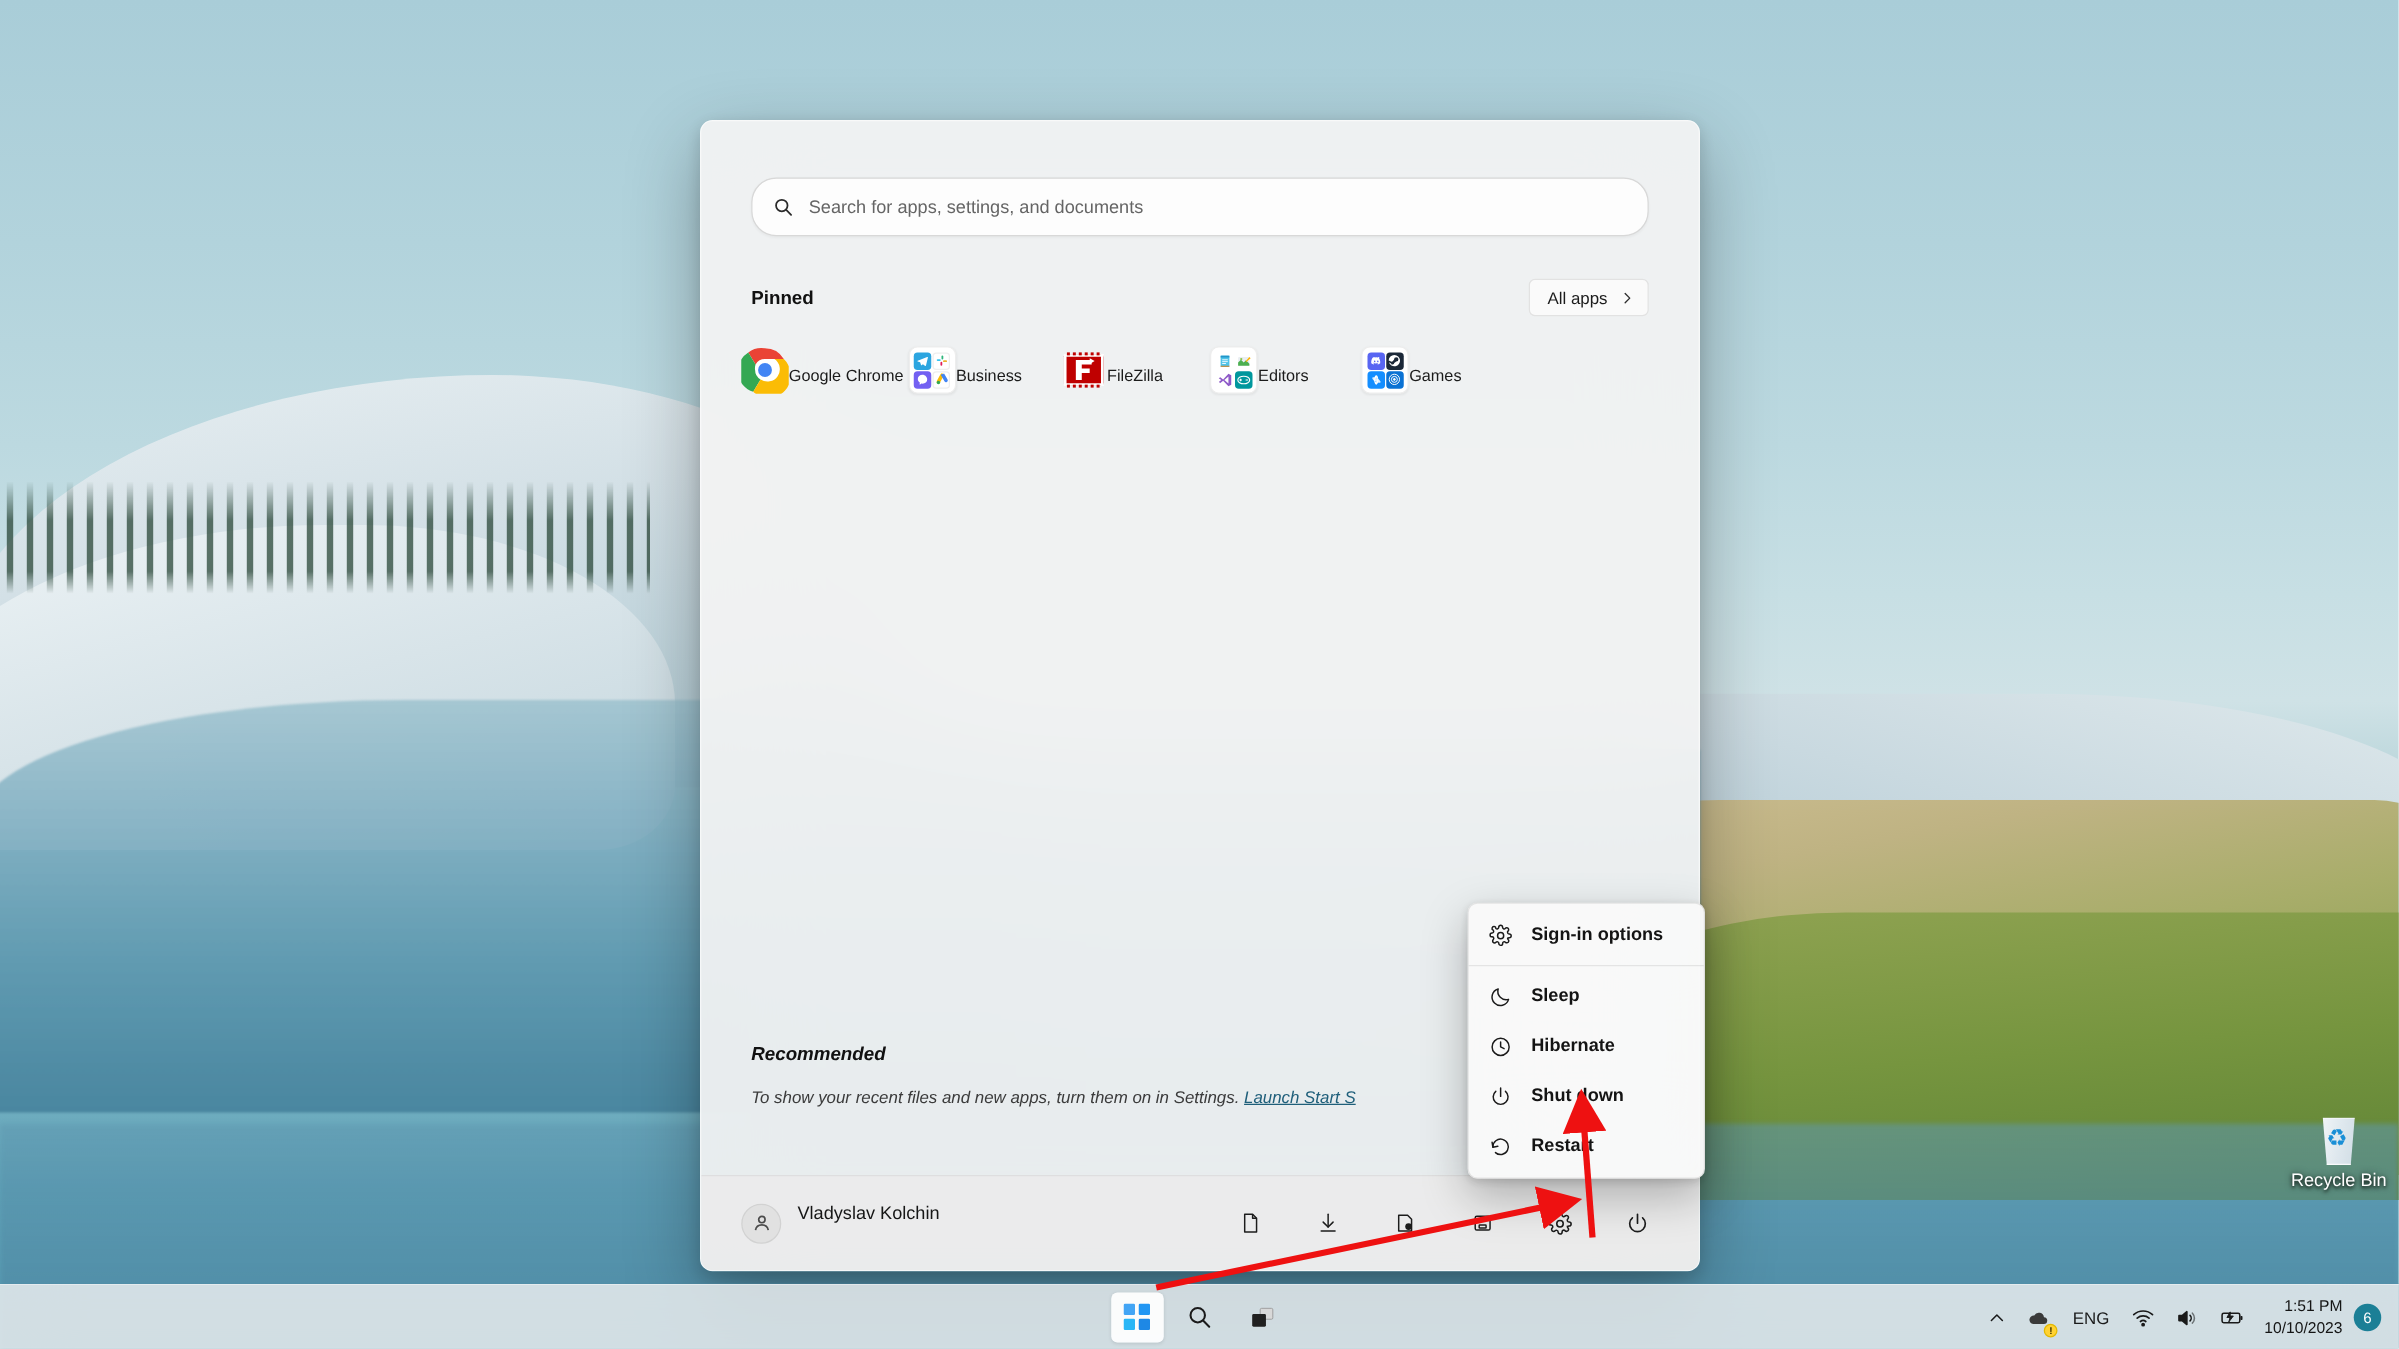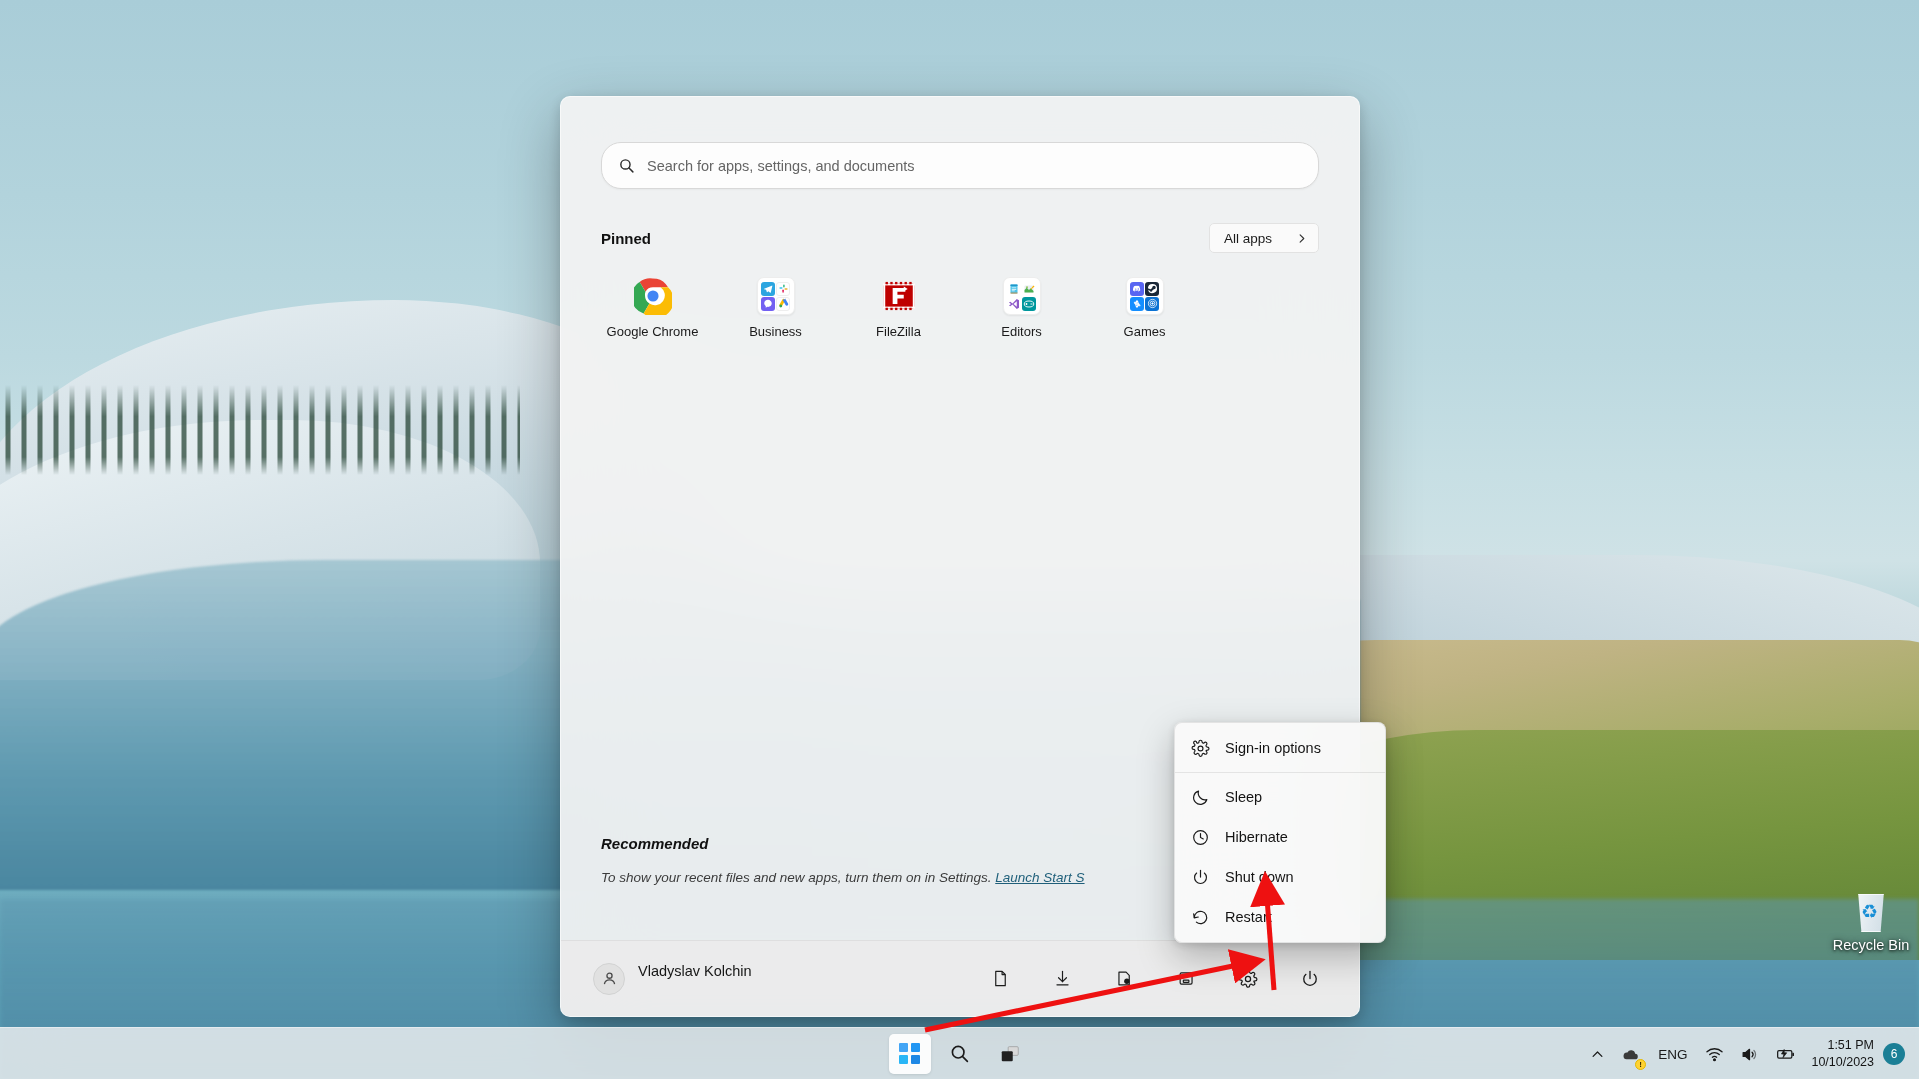--- a/index.html
+++ b/index.html
@@ -161,37 +161,37 @@
   #search-box input::placeholder { color: #656565; }
   .ico-search { width: 17px; height: 17px; flex: 0 0 auto; color: #2b2b2b; }
 
   
   .pinned-head {
     display: flex; align-items: center; justify-content: space-between;
     padding: 34px 40px 0 40px;
   }
   .section-title { font-size: 15px; font-weight: 600; color: #111; }
   #all-apps-button {
-    display: flex; align-items: center; gap: 24px;
+    display: flex; align-items: center; gap: 10px;
     height: 30px; padding: 0 11px 0 14px;
     background: rgba(252,252,252,0.9);
     border: 1px solid #e2e2e2;
     border-radius: 5px;
     font-size: 13.5px; color: #1b1b1b; cursor: default;
   }
   .chev { width: 11px; height: 11px; color: #303030; }
 
   #pinned-grid {
     display: grid;
     grid-template-columns: repeat(6, 1fr);
     padding: 14px 30px 0 30px;
     row-gap: 6px;
   }
   .pin-item {
-    display: flex; flex-direction: column; align-items: center;
+    display: flex; flex-direction: row; align-items: center;
     padding: 10px 2px 8px 2px; border-radius: 6px; cursor: default;
   }
   .pin-icon { width: 38px; height: 38px; position: relative; }
   .pin-label {
     margin-top: 9px; font-size: 13px; color: #1b1b1b;
     white-space: nowrap; text-align: center;
   }
 
   
   .folder-tile {
@@ -241,29 +241,30 @@
   .foot-btn {
     width: 34px; height: 34px; border-radius: 5px;
     display: flex; align-items: center; justify-content: center;
     color: #1c1c1c; cursor: default;
   }
 
   
   #power-menu {
     position: absolute;
     left: 1174px; top: 722px;
-    width: 212px;
+    width: 190px;
     background: rgba(249,249,249,0.96);
     backdrop-filter: blur(40px);
     -webkit-backdrop-filter: blur(40px);
     border: 1px solid rgba(0,0,0,0.09);
     border-radius: 8px;
     box-shadow: 0 14px 36px rgba(0,0,0,0.26), 0 2px 8px rgba(0,0,0,0.14);
     padding: 5px 0;
     z-index: 40;
+    font-weight: bold;
   }
   .pm-item {
     display: flex; align-items: center; gap: 15px;
     height: 40px; padding: 0 16px; cursor: default;
     font-size: 14.5px; color: #141414;
   }
   .pm-sep { height: 1px; background: rgba(0,0,0,0.085); margin: 4px 0; }
   .pm-ico { width: 19px; height: 19px; flex: 0 0 auto; color: #1b1b1b; }
 
   

